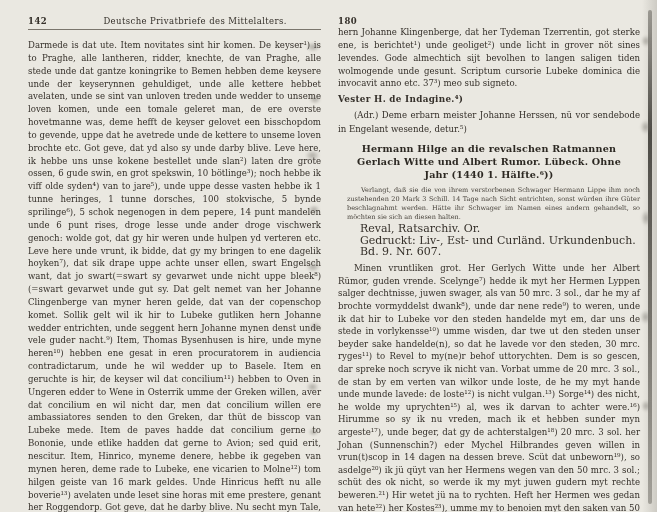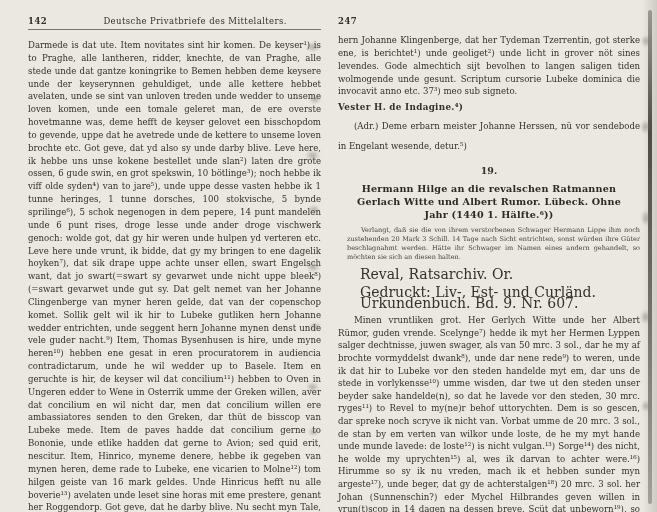--- a/index.html
+++ b/index.html
@@ -19,32 +19,32 @@
   .runhead{flex:1;text-align:center;letter-spacing:.4px;}
 
   .bodytext{
     margin-top:9px;font-size:8.6px;line-height:12.85px;
     text-align:justify;text-justify:inter-word;
   }
   .indent{text-indent:16px;}
   .noindent{text-indent:0;}
 
   .sig{font-size:8.8px;font-weight:bold;padding-right:34px;margin-top:4px;letter-spacing:.3px;}
-  .addr{font-size:8.6px;line-height:20px;text-align:justify;text-indent:16px;margin-top:4px;}
+  .addr{font-size:8.6px;line-height:14px;text-align:justify;text-indent:16px;margin-top:4px;}
 
   .secnum{text-align:center;font-weight:bold;font-size:9.5px;margin-top:9px;}
   .sectitle{
     text-align:center;font-weight:bold;font-size:9.6px;line-height:13px;
     margin-top:6px;padding:0 10px;letter-spacing:.2px;color:#2c2822;
   }
   .regest{
     margin-top:5px;font-size:6.5px;line-height:9px;text-align:justify;
     text-indent:14px;color:#46413a;margin-left:9px;
   }
-  .sourceline{font-size:14px;line-height:11px;margin-left:22px;margin-top:7px;}
+  .sourceline{font-size:11px;line-height:11px;margin-left:22px;margin-top:1px;}
   .sourceline:first-of-type{margin-top:6px;}
 
   
   .smudge{position:absolute;border-radius:50%;
     background:radial-gradient(closest-side,rgba(110,107,100,.5),rgba(110,107,100,0));
     filter:blur(1px);}
   .streak{position:absolute;left:648px;top:10px;width:4px;height:494px;
     background:linear-gradient(180deg,rgba(90,87,80,.5),rgba(52,50,45,.85) 25%,rgba(70,67,60,.7) 60%,rgba(95,92,85,.45));
     border-radius:2px;filter:blur(.4px);}
   .edgewash{position:absolute;left:642px;top:0;width:15px;height:512px;
@@ -59,27 +59,26 @@
     <div class="pagehead">
       <span class="pagenum">142</span>
       <span class="runhead">Deutsche Privatbriefe des Mittelalters.</span>
     </div>
     <div class="bodytext noindent">Darmede is dat ute. Item novitates sint hir komen. De keyser¹) is to Praghe, alle lantheren, ridder, knechte, de van Praghe, alle stede unde dat gantze koningrike to Bemen hebben deme keysere unde der keyserynnen gehuldiget, unde alle kettere hebbet avelaten, unde se sint van unloven treden unde wedder to unseme loven komen, unde een tomale geleret man, de ere overste hovetmanne was, deme hefft de keyser gelovet een bisschopdom to gevende, uppe dat he avetrede unde de kettere to unseme loven brochte etc. Got geve, dat yd also sy unde darby blive. Leve here, ik hebbe uns unse kokene bestellet unde slan²) laten dre grote ossen, 6 gude swin, en grot spekswin, 10 bötlinge³); noch hebbe ik viff olde syden⁴) van to jare⁵), unde uppe desse vasten hebbe ik 1 tunne heringes, 1 tunne dorsches, 100 stokvische, 5 bynde sprilinge⁶), 5 schok negenogen in dem pepere, 14 punt mandelen unde 6 punt rises, droge lesse unde ander droge vischwerk genoch: wolde got, dat gy hir weren unde hulpen yd verteren etc. Leve here unde vrunt, ik bidde, dat gy my bringen to ene dagelik hoyken⁷), dat sik drape uppe achte unser ellen, swart Engelsch want, dat jo swart(=swart sy gevarwet unde nicht uppe bleek⁸)(=swart gevarwet unde gut sy. Dat gelt nemet van her Johanne Clingenberge van myner heren gelde, dat van der copenschop komet. Sollik gelt wil ik hir to Lubeke gutliken hern Johanne wedder entrichten, unde seggent hern Johanne mynen denst unde vele guder nacht.⁹) Item, Thomas Bysenhusen is hire, unde myne heren¹⁰) hebben ene gesat in eren procuratorem in audiencia contradictarum, unde he wil wedder up to Basele. Item en geruchte is hir, de keyser wil dat concilium¹¹) hebben to Oven in Ungeren edder to Wene in Osterrik umme der Greken willen, aver dat concilium en wil nicht dar, men dat concilium willen ere ambassiatores senden to den Greken, dar thüt de bisscop van Lubeke mede. Item de paves hadde dat concilium gerne to Bononie, unde etlike hadden dat gerne to Avion; sed quid erit, nescitur. Item, Hinrico, myneme denere, hebbe ik gegeben van mynen heren, deme rade to Lubeke, ene vicarien to Molne¹²) tom hilgen geiste van 16 mark geldes. Unde Hinricus hefft nu alle boverie¹³) avelaten unde leset sine horas mit eme prestere, genant her Roggendorp. Got geve, dat he darby blive. Nu secht myn Tale, he sy ere leve kint, alse he sik aldüs¹⁴) wol anlatet, unde se hopet, he schole dar wol by bliven. So segge ik denne: „mau“ ropet de katte. Doch so hefft in solliker hilgicheit de genante myn Hinricus dessen gantzen vastelavent, alse een Holsten Hennecke¹⁵), up eneme esele up der straten in alle vrouwenlagen¹⁶) unde in den winkeller gereden. Dat hefft eme Tale tolaten; doch leset he sine horas noch vortan wol. Got de here bestedege Talen leve kind vortan in eme steden unde guden levende. Amen. Leve here unde vrunt, ik sende ju utscriffte Kalfhorstes breves, hirane vorwaret etc. Seggert</div>
 
   </div>
 
   <div class="page page-right">
     <div class="pagehead">
-      <span class="pagenum">247</span>
+      <span class="pagenum">180</span>
     </div>
-    <div class="bodytext noindent" style="margin-top:8px">hern Johanne Klingenberge, dat her Tydeman Tzerrentin, got sterke ene, is berichtet¹) unde geoliget²) unde licht in grover nöt sines levendes. Gode almechtich sijt bevolhen to langen saligen tiden wolmogende unde gesunt. Scriptum cursorie Lubeke dominica die invocavit anno etc. 37³) meo sub signeto.</div>
+    <div class="bodytext noindent" style="margin-top:0">hern Johanne Klingenberge, dat her Tydeman Tzerrentin, got sterke ene, is berichtet¹) unde geoliget²) unde licht in grover nöt sines levendes. Gode almechtich sijt bevolhen to langen saligen tiden wolmogende unde gesunt. Scriptum cursorie Lubeke dominica die invocavit anno etc. 37³) meo sub signeto.</div>
     <div class="sig">Vester H. de Indagine.⁴)</div>
     <div class="addr">(Adr.) Deme erbarn meister Johanne Herssen, nü vor sendebode in Engelant wesende, detur.⁵)</div>
 
-    <div class="secnum">19.</div>
     <div class="sectitle">Hermann Hilge an die revalschen Ratmannen Gerlach Witte und Albert Rumor. Lübeck. Ohne Jahr (1440 1. Hälfte.⁶))</div>
     <div class="regest">Verlangt, daß sie die von ihrem verstorbenen Schwager Hermann Lippe ihm noch zustehenden 20 Mark 3 Schill. 14 Tage nach Sicht entrichten, sonst würden ihre Güter beschlagnahmt werden. Hätte ihr Schwager im Namen eines andern gehandelt, so möchten sie sich an diesen halten.</div>
 
     <div class="sourceline">Reval, Ratsarchiv. Or.</div>
     <div class="sourceline">Gedruckt: Liv-, Est- und Curländ. Urkundenbuch. Bd. 9. Nr. 607.</div>
 
     <div class="bodytext indent" style="margin-top:5px;line-height:12.6px">Minen vruntliken grot. Her Gerlych Witte unde her Albert Rümor, guden vrende. Scelynge⁷) hedde ik myt her Hermen Lyppen salger dechtnisse, juwen swager, als van 50 mrc. 3 sol., dar he my af brochte vormyddelst dwank⁸), unde dar nene rede⁹) to weren, unde ik dat hir to Lubeke vor den steden handelde myt em, dar uns de stede in vorlykensse¹⁰) umme wisden, dar twe ut den steden unser beyder sake handelde(n), so dat he lavede vor den steden, 30 mrc. ryges¹¹) to Revel to my(ne)r behof uttorychten. Dem is so gescen, dar spreke noch scryve ik nicht van. Vorbat umme de 20 mrc. 3 sol., de stan by em verten van wilkor unde loste, de he my myt hande unde munde lavede: de loste¹²) is nicht vulgan.¹³) Sorge¹⁴) des nicht, he wolde my uprychten¹⁵) al, wes ik darvan to achter were.¹⁶) Hirumme so sy ik nu vreden, mach ik et hebben sunder myn argeste¹⁷), unde beger, dat gy de achterstalgen¹⁸) 20 mrc. 3 sol. her Johan (Sunnenschin?) eder Mychel Hilbrandes geven willen in vrun(t)scop in 14 dagen na dessen breve. Scüt dat unbeworn¹⁹), so asdelge²⁰) ik jü qüyt van her Hermens wegen van den 50 mrc. 3 sol.; schüt des ok nicht, so werde ik my myt juwen gudern myt rechte beweren.²¹) Hir wetet jü na to rychten. Heft her Hermen wes gedan van hete²²) her Kostes²³), umme my to benoien myt den saken van 50 mrc., dar moge gy jü myt her Koste myt</div>
 
   </div>
 

